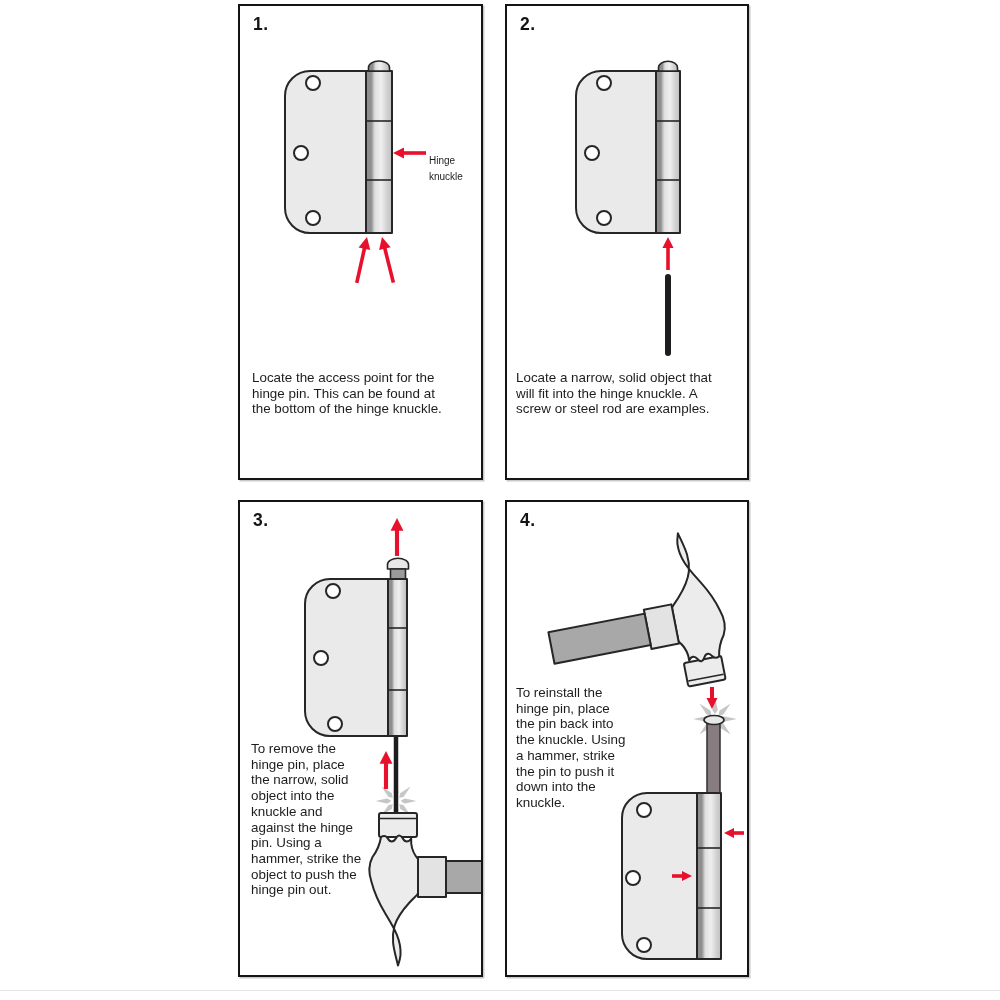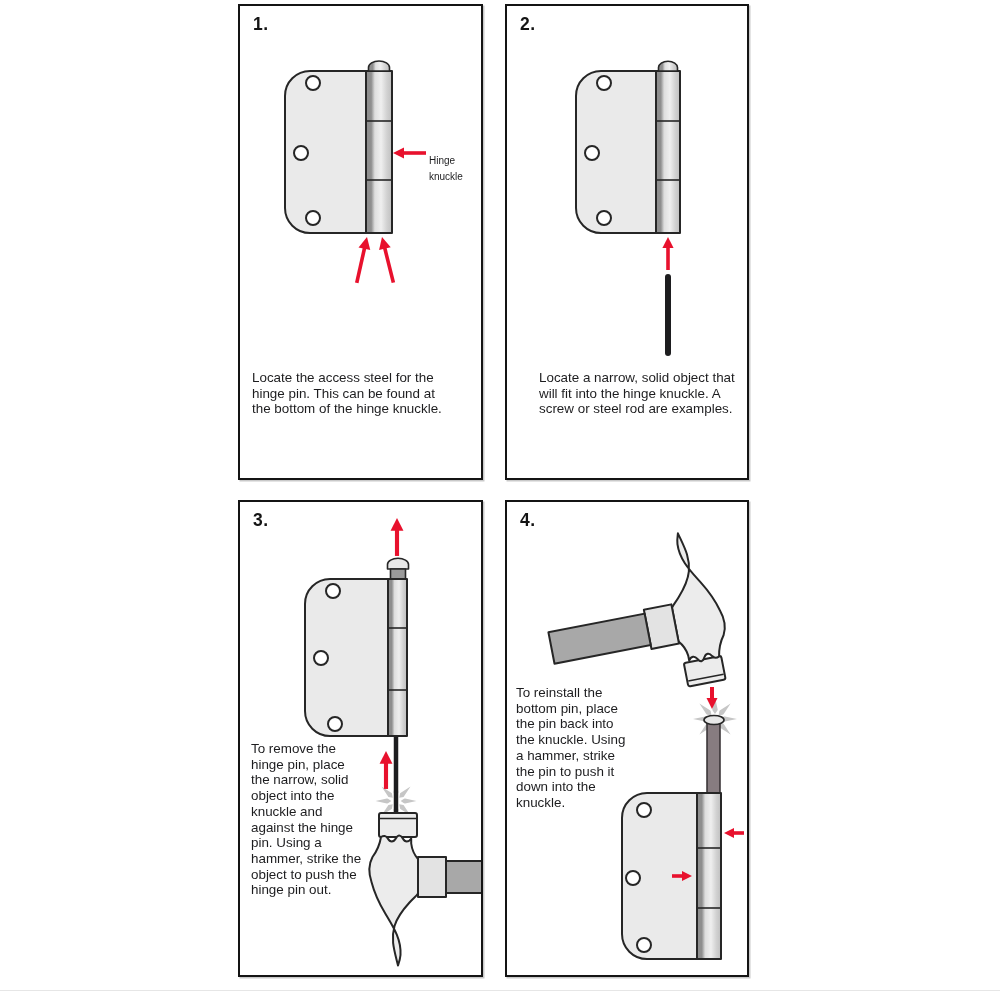--- a/index.html
+++ b/index.html
@@ -9,21 +9,21 @@
          box-shadow:1.5px 1.5px 0 #c9c9c9;}
   #p1{left:238px;top:4px;width:241px;height:472px;}
   #p2{left:505px;top:4px;width:240px;height:472px;}
   #p3{left:238px;top:500px;width:241px;height:473px;}
   #p4{left:505px;top:500px;width:240px;height:473px;}
   .art{position:absolute;left:0;top:0;}
   .step{position:absolute;left:13px;top:8px;font-size:17.5px;font-weight:bold;
         letter-spacing:.5px;color:#141414;}
   .caption{position:absolute;font-size:13.4px;line-height:15.7px;white-space:pre-line;}
   #p1 .caption{left:12px;top:364px;width:226px;}
-  #p2 .caption{left:9px;top:364px;width:228px;margin-left:23px;}
+  #p2 .caption{left:9px;top:364px;width:228px;}
   #p3 .caption{left:11px;top:239px;width:152px;}
   #p4 .caption{left:9px;top:183px;width:156px;}
   .callout{position:absolute;left:189px;top:139px;font-size:10px;line-height:15.5px;
            white-space:pre-line;margin-top:8px;}
   .bottom-rule{position:absolute;left:0;top:990px;width:1000px;height:1px;background:#e6e6e6;}
   
   .ol{stroke:var(--outline-dark,#262626);stroke-width:2;stroke-linejoin:round;}
   .thin{stroke-width:1.6;}
   .plate{fill:var(--steel-light,#eaeaea);}
   .kn{fill:url(#kn);}
@@ -109,21 +109,21 @@
         <line class="seg" x1="127" y1="115" x2="151" y2="115"></line>
         <line class="seg" x1="127" y1="174" x2="151" y2="174"></line>
       </g>
       <use href="#aL" transform="translate(127,231) rotate(12.6)"></use>
       <use href="#aL" transform="translate(142,231) rotate(-14)"></use>
       <use href="#aM" transform="translate(153,147) rotate(-90)"></use>
     </svg>
     <div class="step">1.</div>
     <div class="callout">Hinge
 knuckle</div>
-    <div class="caption">Locate the access steel for the
+    <div class="caption">Locate the access point for the
 hinge pin. This can be found at
 the bottom of the hinge knuckle.</div>
   </div>
 
   <div class="panel" id="p2">
     <svg class="art" width="240" height="472" viewBox="0 0 240 472">
       <g>
         <path class="plate ol" d="M149,65 H94 A25,25 0 0 0 69,90 V202 A25,25 0 0 0 94,227 H149 Z"></path>
         <circle class="hole ol" cx="97" cy="77" r="7"></circle>
         <circle class="hole ol" cx="85" cy="147" r="7"></circle>
@@ -196,21 +196,21 @@
         <circle class="hole ol" cx="137" cy="443" r="7"></circle>
         <rect class="kn ol" x="190" y="291" width="24" height="166"></rect>
         <line class="seg" x1="191" y1="346" x2="213" y2="346"></line>
         <line class="seg" x1="191" y1="406" x2="213" y2="406"></line>
       </g>
       <use href="#aS" transform="translate(217,331) rotate(-90)"></use>
       <use href="#aS" transform="translate(185,374) rotate(90)"></use>
     </svg>
     <div class="step">4.</div>
     <div class="caption">To reinstall the
-bottom pin, place
+hinge pin, place
 the pin back into
 the knuckle. Using
 a hammer, strike
 the pin to push it
 down into the
 knuckle.</div>
   </div>
 
   <div class="bottom-rule"></div>
 </div>

